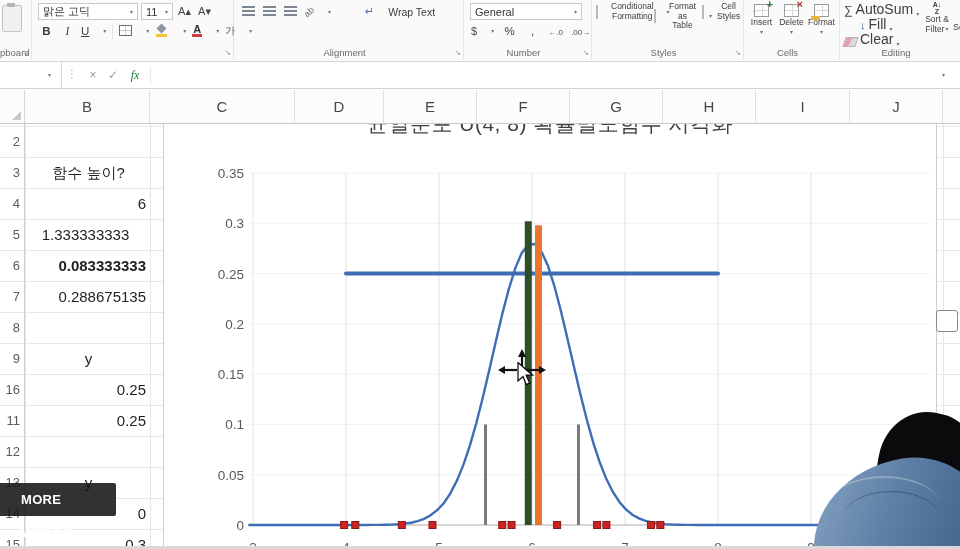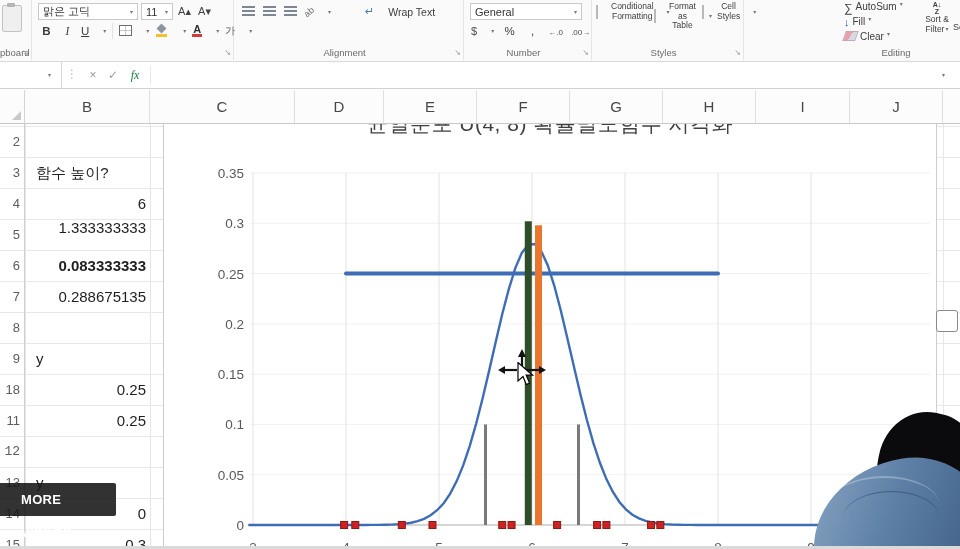--- a/index.html
+++ b/index.html
@@ -51,21 +51,21 @@
   .fat-icon{width:16px;height:14px;border:1px solid #b9b9b9;box-sizing:border-box;background:linear-gradient(#4472c4 0 4px,#fff 4px)}
   .cs-icon{width:16px;height:14px;border:1px solid #b9b9b9;box-sizing:border-box;background:conic-gradient(#ffd966 0 25%,#a9d18e 0 50%,#f4b183 0 75%,#9dc3e6 0)}
   .stylebtn{position:absolute;top:2px;display:flex;flex-direction:row;align-items:center;gap:13px}
   .slabel{font-size:8.5px;line-height:9.5px;color:#3d3d3d;text-align:center}
   .cellbtn{position:absolute;top:4px;width:29px;display:flex;flex-direction:column;align-items:center;gap:1px}
   .cellicon{position:relative;width:15px;height:13px;border:1px solid #9b9b9b;box-sizing:border-box;
     background:linear-gradient(#d8d8d8 0 0) 0 5px/100% 1px no-repeat,linear-gradient(90deg,#d8d8d8 0 0) 7px 0/1px 100% no-repeat,#fff}
   .ins::after{content:"+";position:absolute;right:-5px;top:-7px;color:#217a3c;font-weight:700;font-size:11px}
   .del::after{content:"×";position:absolute;right:-5px;top:-7px;color:#b3342c;font-weight:700;font-size:11px}
   .fmt::after{content:"";position:absolute;left:-4px;bottom:-4px;width:9px;height:4px;background:#e7b73c}
-  .editrow{position:absolute;display:flex;align-items:flex-start;gap:3px;font-size:10px;color:#3d3d3d;white-space:nowrap}
+  .editrow{position:absolute;display:flex;align-items:flex-end;gap:3px;font-size:14px;color:#3d3d3d;white-space:nowrap}
   .sum-icon::after{content:"∑";font-size:12px;color:#444}
   .filldown-icon::after{content:"↓";font-size:11px;color:#2e5d9f}
   .clear-icon{width:11px;height:8px;transform:skewX(-20deg);background:linear-gradient(105deg,#e9a0ad 0 50%,#d4dbe2 50%);border:1px solid #c2aab2}
   .tallbtn{position:absolute;display:flex;flex-direction:column;align-items:center;font-size:8.5px;line-height:9.5px;color:#3d3d3d}
   .sortaz-icon{display:flex;flex-direction:column;align-items:center;font-size:7px;line-height:6.5px;font-weight:700;color:#3d3d3d}
   .sortaz-icon::before{content:"A↓"}
   .sortaz-icon::after{content:"Z"}
 
   
   #fbar{position:absolute;top:62px;left:0;width:960px;height:27px;background:#fff;border-bottom:1px solid #d2d2d2;box-sizing:border-box;z-index:5}
@@ -86,21 +86,21 @@
   .colh{box-sizing:border-box;border-right:1px solid #e0e0e0;display:flex;align-items:center;justify-content:center;font-size:15px;color:#474747}
 
   
   #vp{position:absolute;top:124px;left:0;width:960px;height:425px;background:#fff;overflow:hidden}
   #rowlines{position:absolute;left:0;top:2px;width:100%;height:440px;
     background:repeating-linear-gradient(to bottom,#e8e8e8 0 1px,transparent 1px 31px)}
   .vline{position:absolute;top:0;height:100%;width:1px;background:#e6e6e6}
   #bvals{position:absolute;left:25px;top:0;width:124px;height:100%}
   .cellval{position:absolute;left:0;width:124px;height:31px;line-height:31px;font-size:15px;color:#1f1f1f;box-sizing:border-box}
   .cellval.right{text-align:right;padding-right:3px}
-  .cellval.left{text-align:left;padding-left:11px}
+  .cellval.left{text-align:center;padding-left:3px}
   #gutter{position:absolute;left:0;top:0;width:25px;height:100%;border-right:1px solid #cfcfcf;box-sizing:border-box}
   .rownum{position:absolute;left:0;right:0;height:31px;line-height:31px;text-align:right;padding-right:4px;font-size:13px;color:#5c5c5c;box-sizing:border-box}
 
   
   #chart{position:absolute;left:163px;top:-28px;width:774px;height:500px;background:#fff;border:1px solid #cdcdcd;box-sizing:border-box}
   #chart-title{position:absolute;top:14px;left:0;width:100%;text-align:center;font-size:21px;line-height:26px;color:#404040;letter-spacing:.5px;white-space:nowrap}
   #plot{position:absolute;left:0;top:0}
   .tick{font-size:13.5px;fill:#595959;font-family:"Liberation Sans","DejaVu Sans",sans-serif}
   #handle{position:absolute;left:936px;top:186px;width:22px;height:22px;background:#fff;border:1px solid #8a8a8a;border-radius:3px;box-sizing:border-box;z-index:8}
 
@@ -234,28 +234,46 @@
       </div>
       <div class="stylebtn" style="left:110px;width:38px">
         <span class="cs-icon"></span>
         <span class="slabel">Cell Styles</span>
         <span class="chev"></span>
       </div>
       <div class="glabel">Styles</div>
       <span class="launcher"></span>
     </div>
 
+    <div class="group" id="g-cells">
+      <div class="cellbtn" style="left:3px">
+        <span class="cellicon ins"></span>
+        <span class="slabel">Insert</span>
+        <span class="chev"></span>
+      </div>
+      <div class="cellbtn" style="left:33px">
+        <span class="cellicon del"></span>
+        <span class="slabel">Delete</span>
+        <span class="chev"></span>
+      </div>
+      <div class="cellbtn" style="left:63px">
+        <span class="cellicon fmt"></span>
+        <span class="slabel">Format</span>
+        <span class="chev"></span>
+      </div>
+      <div class="glabel">Cells</div>
+    </div>
 
     <div class="group" id="g-edit">
       <div class="editrow" style="left:4px;top:1px">
         <span class="sum-icon"></span>
         <span>AutoSum</span>
         <span class="chev"></span>
       </div>
-      <div class="editrow" style="left:4px;top:16px">
+      <div class="editrow" style="left:20px;top:16px">
         <span class="filldown-icon"></span>
         <span>Fill</span>
         <span class="chev"></span>
       </div>
       <div class="editrow" style="left:4px;top:31px">
         <span class="clear-icon"></span>
         <span>Clear</span>
         <span class="chev"></span>
       </div>
       <div class="tallbtn" style="left:80px;top:2px;width:34px">
@@ -310,42 +328,42 @@
         <div class="vline" style="left: 477px;"></div>
         <div class="vline" style="left: 570px;"></div>
         <div class="vline" style="left: 663px;"></div>
         <div class="vline" style="left: 756px;"></div>
         <div class="vline" style="left: 850px;"></div>
         <div class="vline" style="left: 943px;"></div>
       </div>
     <div id="bvals">
         <div class="cellval left" style="top: 33px;">함수 높이?</div>
         <div class="cellval right" style="top: 64px;">6</div>
-        <div class="cellval right" style="top: 88px;">1.333333333</div>
+        <div class="cellval right" style="top: 95px; text-align: center;">1.333333333</div>
         <div class="cellval right" style="top: 126px; font-weight: bold;">0.083333333</div>
         <div class="cellval right" style="top: 157px;">0.288675135</div>
         <div class="cellval left" style="top: 219px;">y</div>
         <div class="cellval right" style="top: 250px;">0.25</div>
         <div class="cellval right" style="top: 281px;">0.25</div>
         <div class="cellval left" style="top: 343px;">y</div>
         <div class="cellval right" style="top: 374px;">0</div>
         <div class="cellval right" style="top: 405px;">0.3</div>
       </div>
     <div id="gutter">
         <div class="rownum" style="top: 2px;">2</div>
         <div class="rownum" style="top: 33px;">3</div>
         <div class="rownum" style="top: 64px;">4</div>
         <div class="rownum" style="top: 95px;">5</div>
         <div class="rownum" style="top: 126px;">6</div>
         <div class="rownum" style="top: 157px;">7</div>
         <div class="rownum" style="top: 188px;">8</div>
         <div class="rownum" style="top: 219px;">9</div>
-        <div class="rownum" style="top: 250px;">18</div>
+        <div class="rownum" style="top: 250px;">16</div>
         <div class="rownum" style="top: 281px;">11</div>
-        <div class="rownum" style="top: 312px; font-family: Liberation Mono, monospace;">12</div>
+        <div class="rownum" style="top: 312px;">12</div>
         <div class="rownum" style="top: 343px;">13</div>
         <div class="rownum" style="top: 374px;">14</div>
         <div class="rownum" style="top: 405px;">15</div>
       </div>
 
     <div id="chart">
       <div id="chart-title">균일분포 U(4, 8) 확률밀도함수 시각화</div>
       <svg id="plot" width="774" height="500" viewBox="0 0 774 500">
           <line x1="86" x2="766" y1="377.7142857142857" y2="377.7142857142857" stroke="#f1f1f1"></line>
           <line x1="86" x2="766" y1="327.42857142857144" y2="327.42857142857144" stroke="#f1f1f1"></line>

